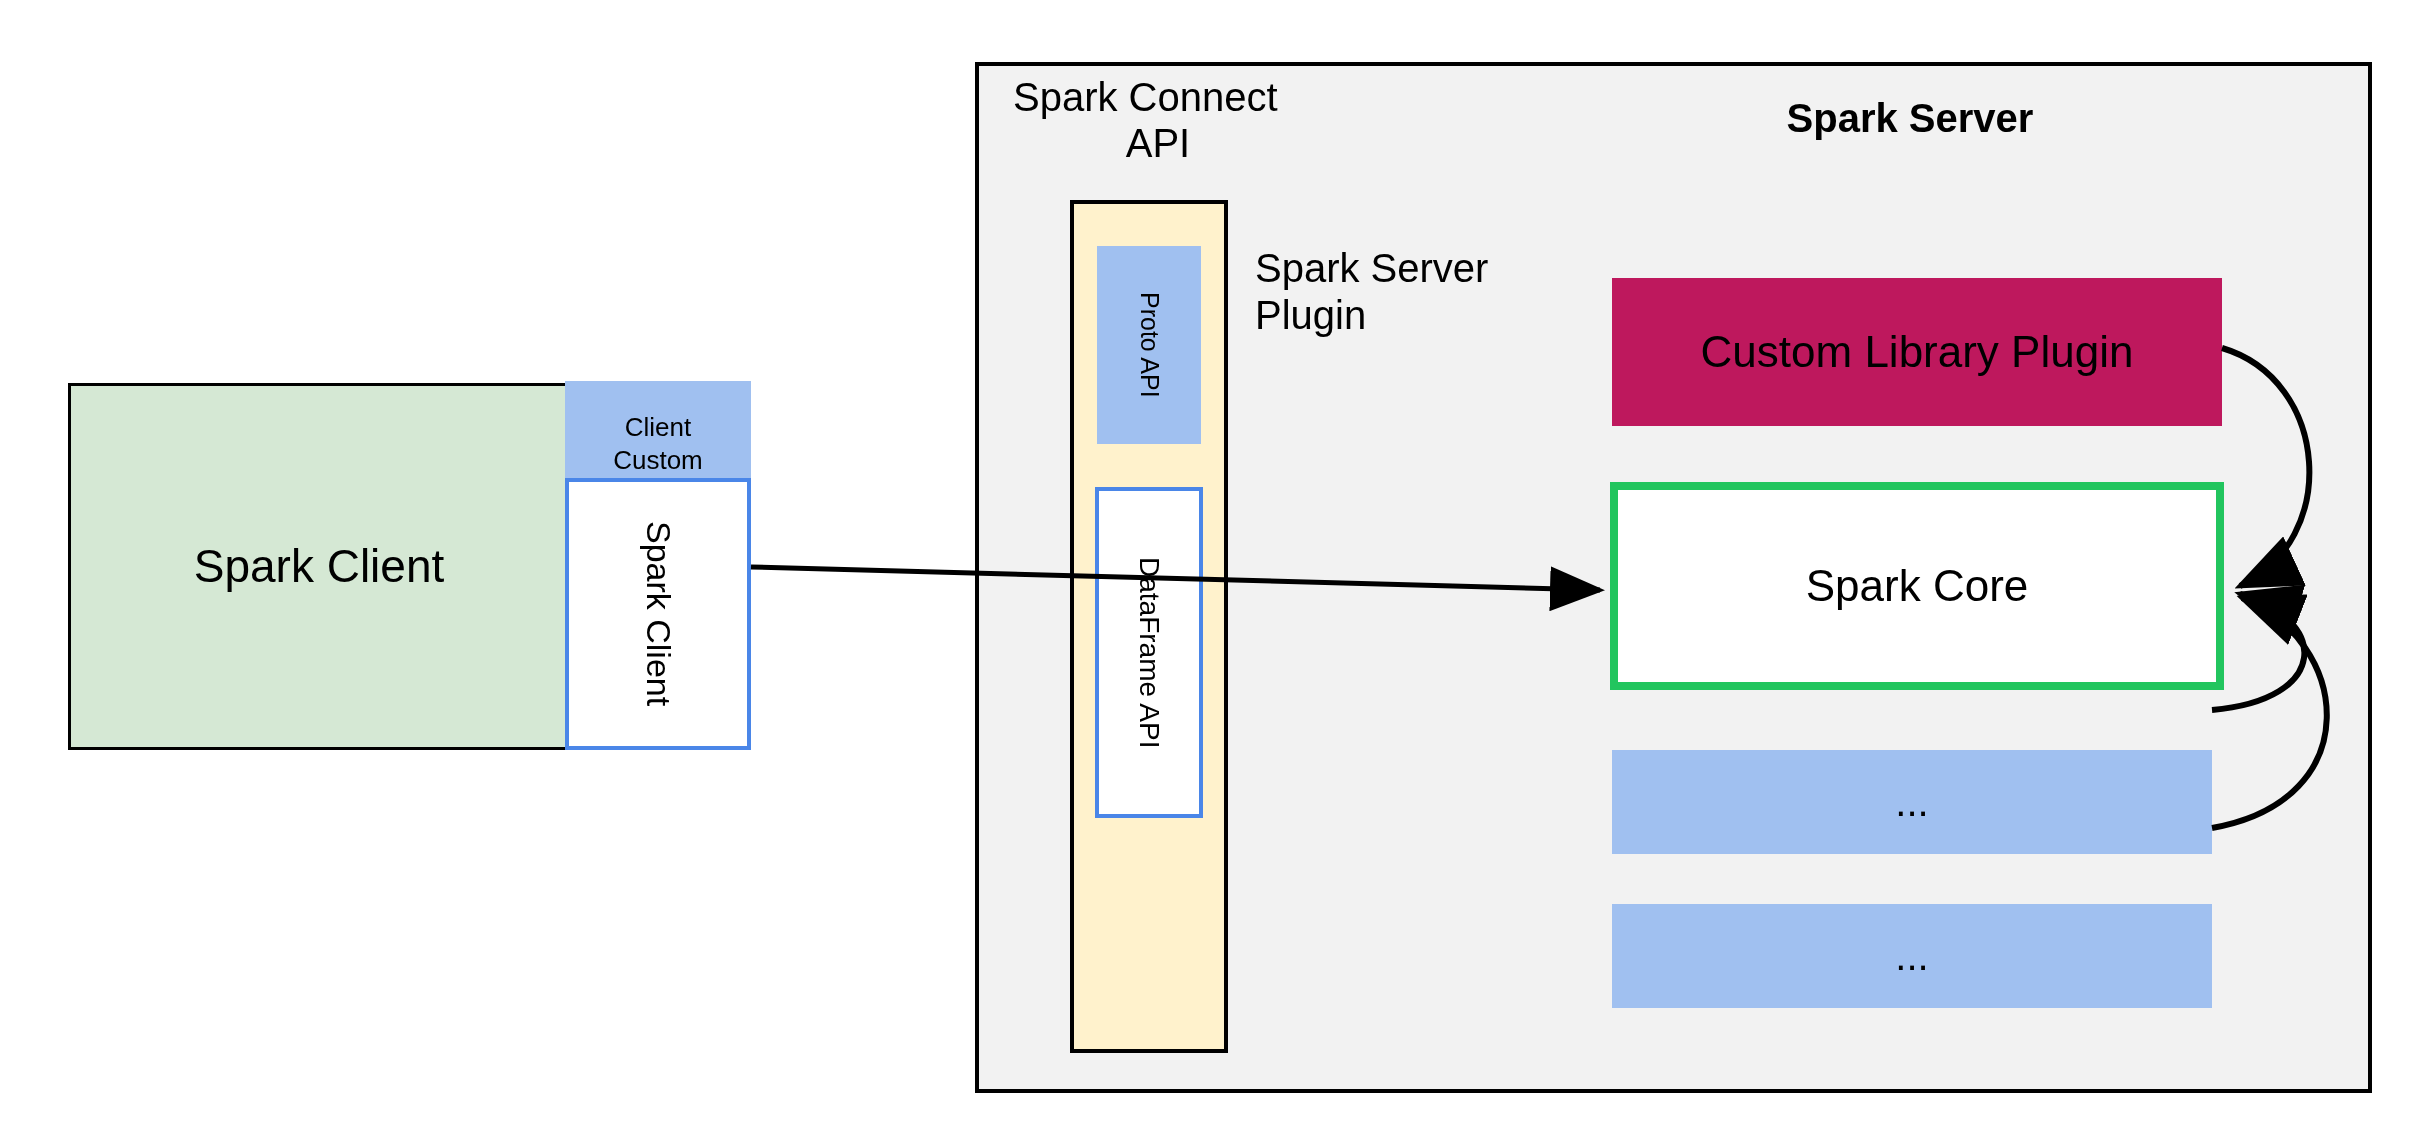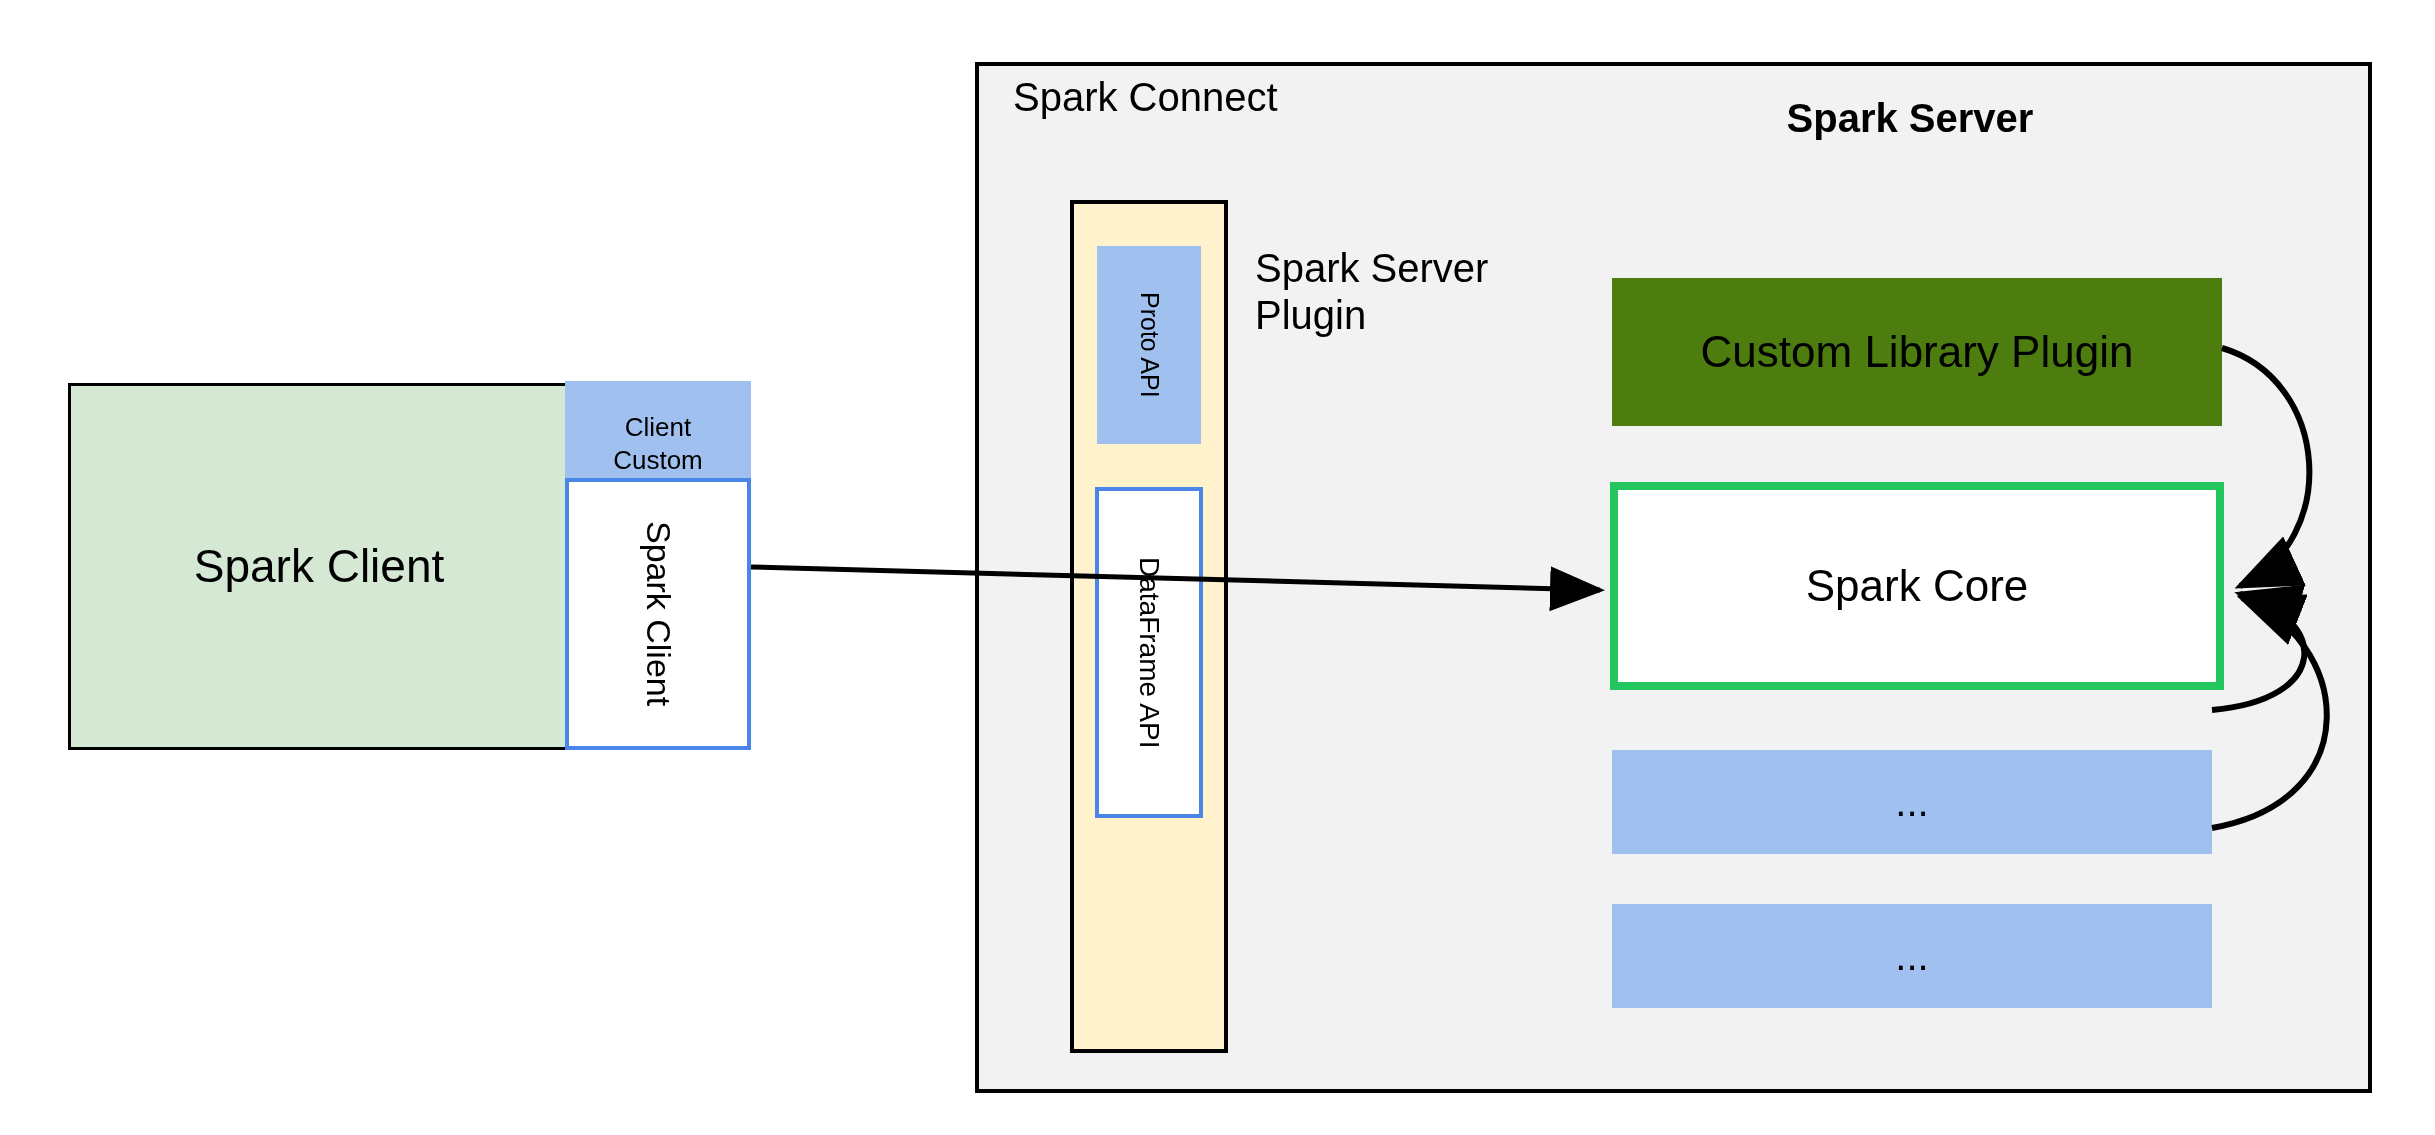--- a/index.html
+++ b/index.html
@@ -143,21 +143,21 @@
   }
   #spark-client .vtext { font-size: 34px; }
   #proto-api .vtext { font-size: 25px; }
   #dataframe-api .vtext { font-size: 28px; }
   
   #custom-library-plugin {
     left: 1612px;
     top: 278px;
     width: 610px;
     height: 148px;
-    background: #4d7c0f;
+    background: #be185d;
     font-size: 44px;
     z-index: 3;
   }
   #spark-core {
     left: 1610px;
     top: 482px;
     width: 614px;
     height: 208px;
     background: #ffffff;
     border: 8px solid #22c55e;
@@ -195,20 +195,21 @@
 </style>
 </head>
 <body>
 
 <div id="diagram">
 
   <div class="node" id="spark-server-panel"></div>
 
   <div class="node" id="spark-connect-api-label">
     <span class="l1">Spark Connect</span>
+    <span class="l2">API</span>
   </div>
 
   <div class="node" id="spark-server-title">Spark Server</div>
 
   <div class="node" id="server-library"></div>
 
   <div class="node" id="proto-api">
     <span class="vtext">Proto API</span>
   </div>
 

